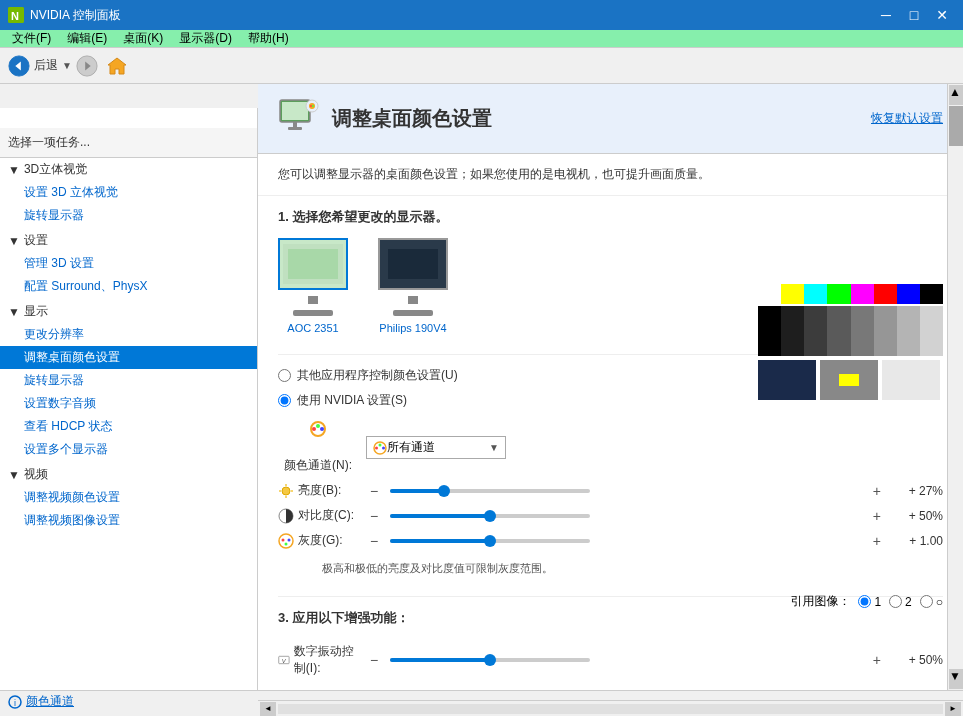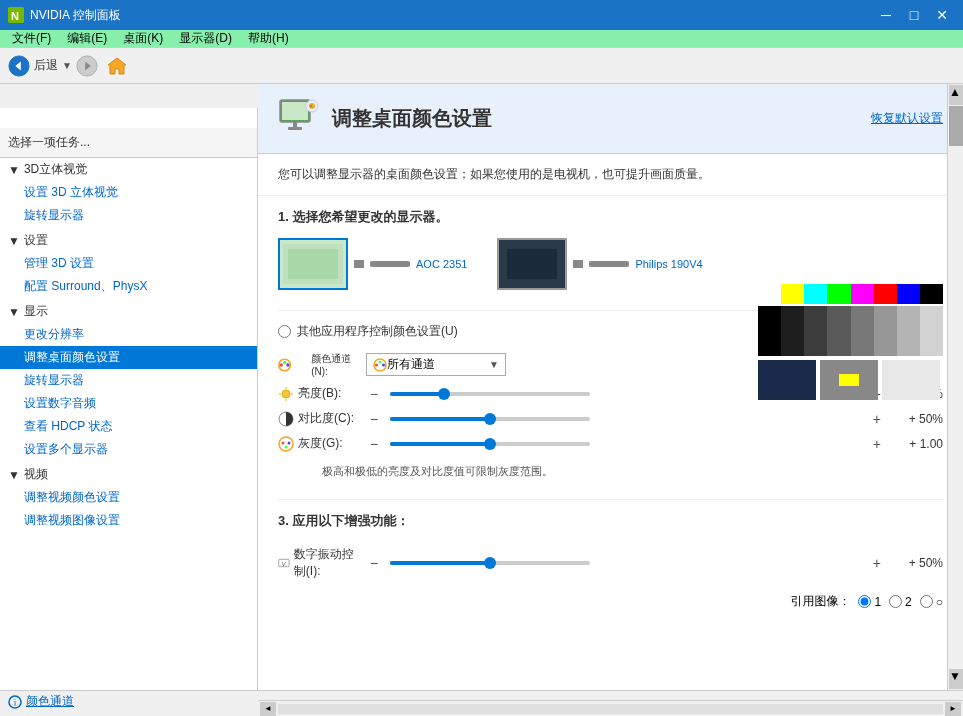--- a/index.html
+++ b/index.html
@@ -46,21 +46,21 @@
 
     
     .description { padding: 12px 20px; font-size: 12px; color: #333; border-bottom: 1px solid #eee; }
 
     
     .section { padding: 12px 20px; }
     .section-title { font-size: 13px; font-weight: bold; color: #333; margin-bottom: 12px; }
 
     
     .monitors { display: flex; gap: 30px; align-items: flex-end; margin-bottom: 8px; }
-    .monitor-item { display: flex; flex-direction: row; align-items: center; gap: 6px; cursor: pointer; }
+    .monitor-item { display: flex; flex-direction: column; align-items: center; gap: 6px; cursor: pointer; }
     .monitor-screen { width: 70px; height: 52px; border: 2px solid #999; background: #c8e8c8; display: flex; align-items: center; justify-content: center; }
     .monitor-screen.selected { border-color: #0078d7; }
     .monitor-screen.dark { background: #2a3a4a; }
     .monitor-base-neck { width: 10px; height: 8px; background: #888; margin: 0 auto; }
     .monitor-base { width: 40px; height: 6px; background: #888; border-radius: 2px; }
     .monitor-label { font-size: 11px; color: #0066cc; text-align: center; }
     .radio-group { margin-bottom: 8px; display: flex; align-items: center; gap: 6px; }
     .radio-group label { font-size: 12px; color: #333; cursor: pointer; }
 
     
@@ -68,21 +68,21 @@
     .slider-label { width: 80px; font-size: 12px; color: #333; display: flex; align-items: center; gap: 4px; }
     .slider-minus { font-size: 14px; color: #555; cursor: pointer; padding: 0 4px; }
     .slider-track { flex: 1; height: 4px; background: #ccc; border-radius: 2px; position: relative; max-width: 200px; }
     .slider-fill { height: 100%; background: #0078d7; border-radius: 2px; }
     .slider-thumb { width: 12px; height: 12px; background: #0078d7; border-radius: 50%; position: absolute; top: -4px; transform: translateX(-50%); cursor: pointer; }
     .slider-plus { font-size: 14px; color: #555; cursor: pointer; padding: 0 4px; }
     .slider-value { width: 50px; font-size: 12px; color: #333; text-align: right; }
 
     
     .channel-row { display: flex; align-items: center; gap: 8px; padding: 4px 0; }
-    .channel-label { width: 80px; font-size: 10px; color: #333; display: flex; align-items: center; gap: 20px; }
+    .channel-label { width: 80px; font-size: 12px; color: #333; display: flex; align-items: center; gap: 20px; flex-direction: column; }
     .channel-select { display: flex; align-items: center; border: 1px solid #aaa; background: white; padding: 2px 6px; cursor: pointer; min-width: 140px; }
     .channel-select-text { flex: 1; font-size: 12px; }
     .channel-select-arrow { font-size: 10px; color: #555; }
 
     
     .note-text { font-size: 11px; color: #555; padding: 4px 20px 8px 20px; margin-left: 44px; }
 
     
     .statusbar { height: 22px; background: #f0f0f0; border-top: 1px solid #ccc; display: flex; align-items: center; padding: 0 8px; }
     .statusbar-link { font-size: 12px; color: #0066cc; cursor: pointer; text-decoration: underline; display: flex; align-items: center; gap: 4px; }
@@ -240,20 +240,24 @@
         </div>
       </div>
 
       <hr class="section-divider">
 
       <div class="section">
 
         <div class="radio-group">
           <input type="radio" name="colorMode" id="radio1" style="">
           <label for="radio1">其他应用程序控制颜色设置(U)</label>
+        </div>
+        <div class="radio-group">
+          <input type="radio" name="colorMode" id="radio2" checked="" style="">
+          <label for="radio2">使用 NVIDIA 设置(S)</label>
         </div>
 
         <div class="channel-row">
           <div class="channel-label">
             <svg width="16" height="16" viewBox="0 0 16 16">
                 <circle cx="8" cy="8" r="7" fill="none" stroke="#f5a623" stroke-width="2"></circle>
                 <circle cx="4" cy="8" r="2" fill="#ff4444"></circle>
                 <circle cx="8" cy="5" r="2" fill="#44ff44"></circle>
                 <circle cx="12" cy="8" r="2" fill="#4444ff"></circle>
               </svg>

